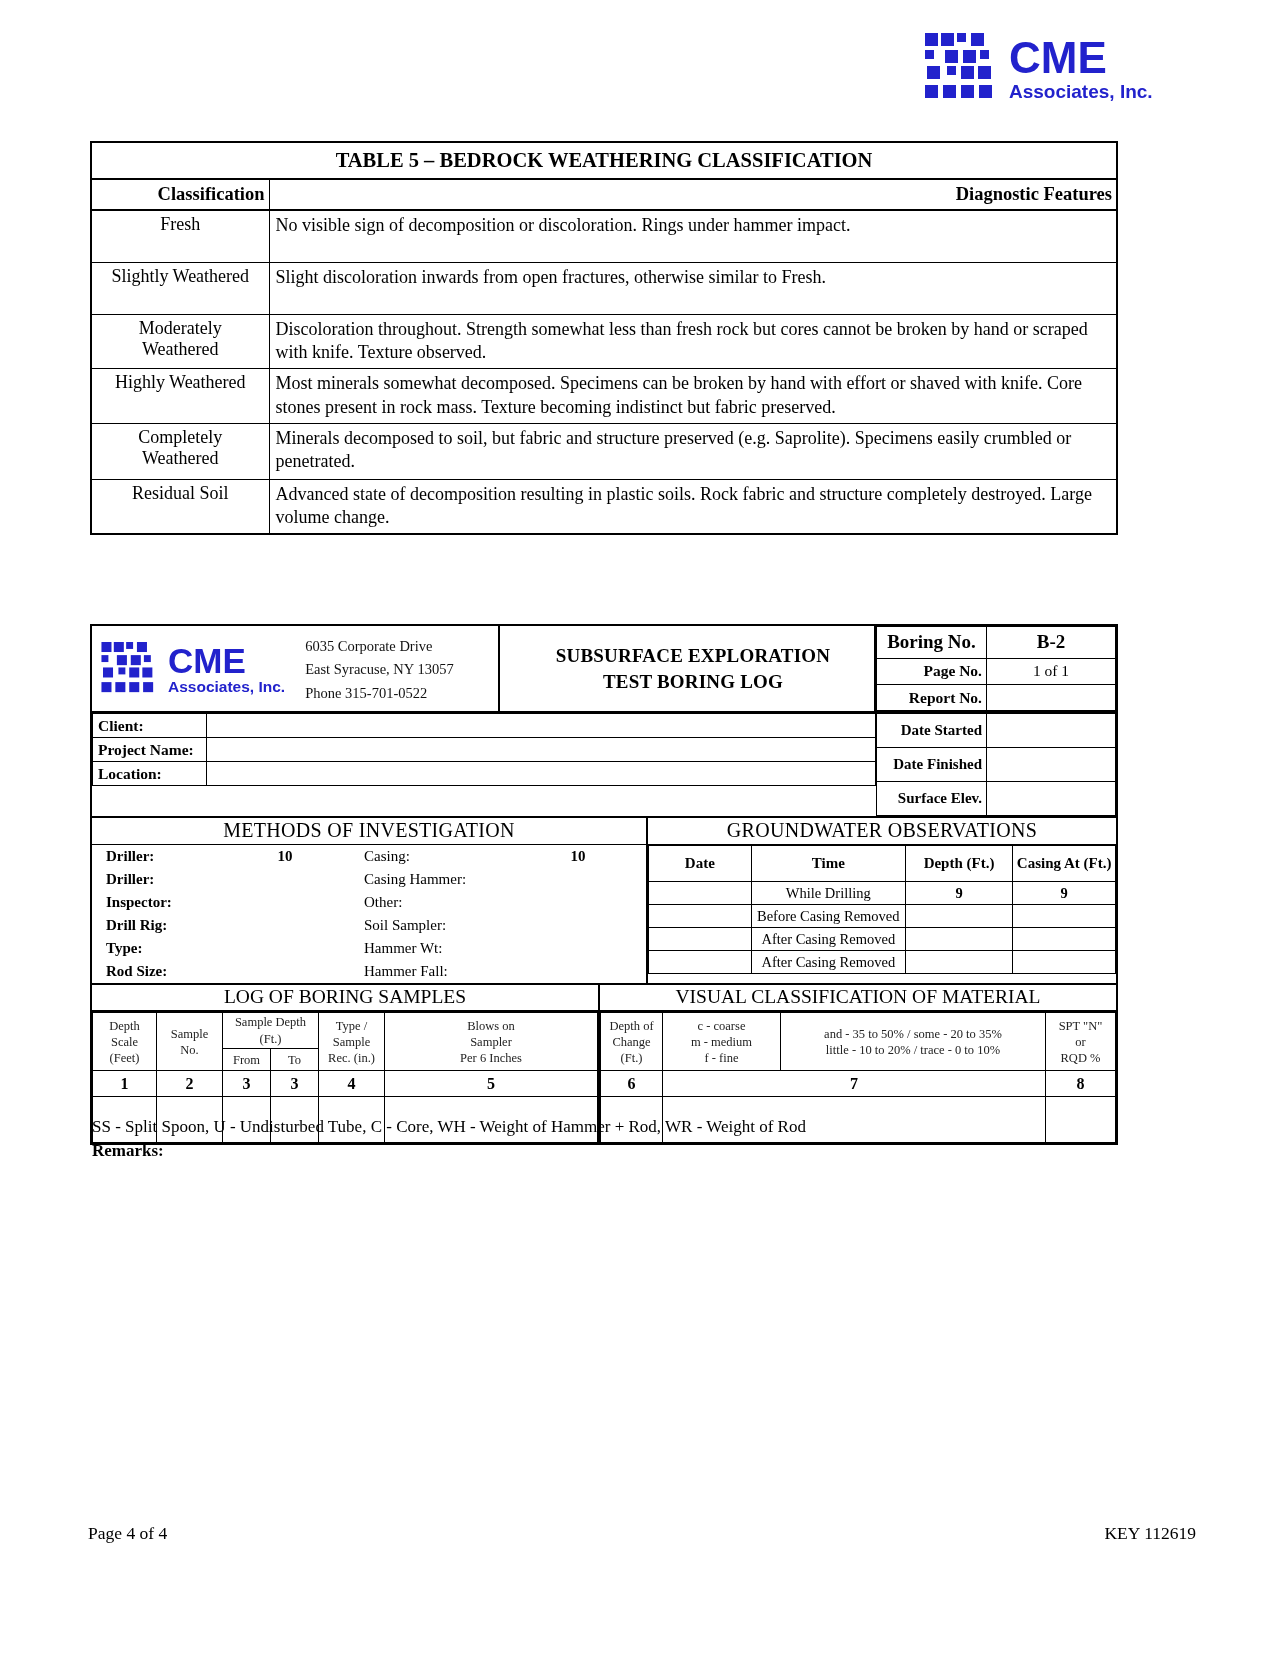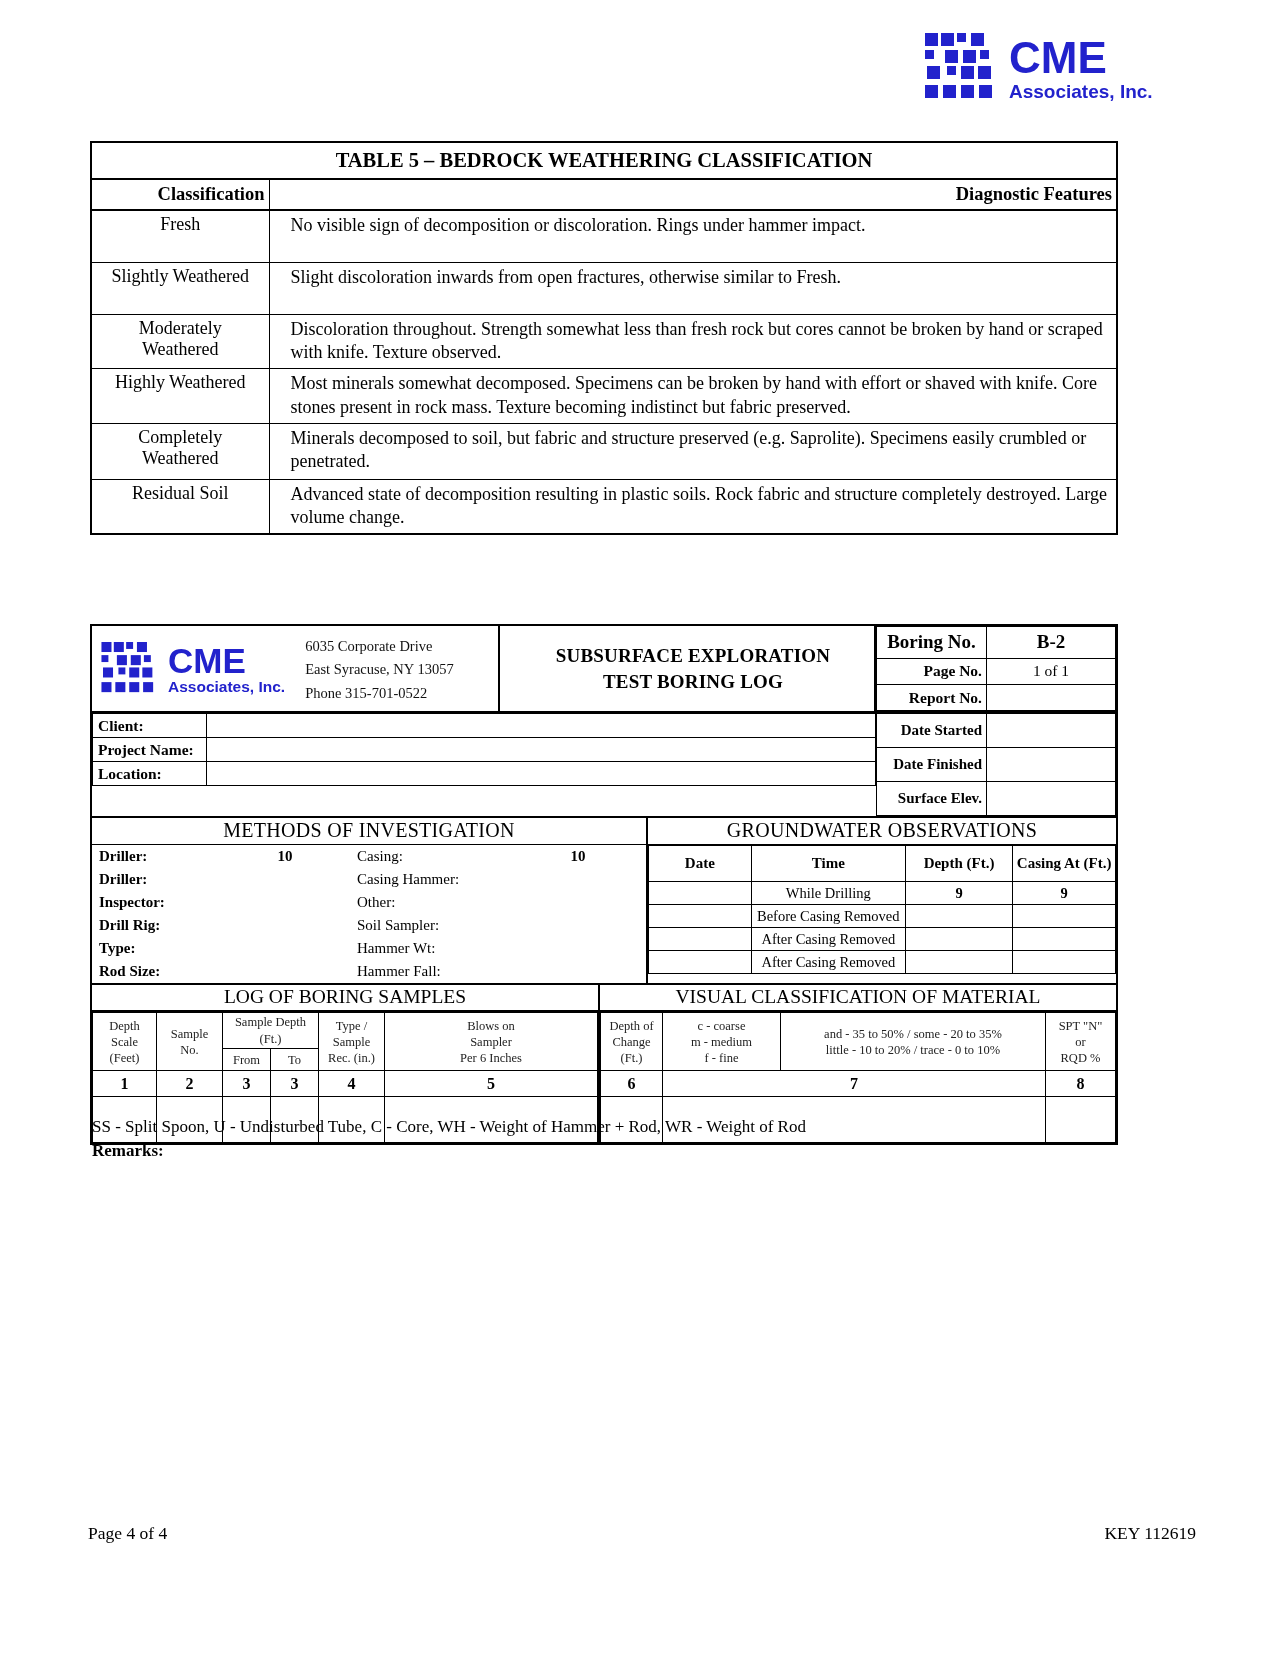--- a/index.html
+++ b/index.html
@@ -27,21 +27,21 @@
   #table5 {
     position:absolute; left:90px; top:141px; width:1028px;
     border-collapse:collapse;
     border:2px solid #000;
     table-layout:fixed;
   }
   #table5 td, #table5 th { border:1px solid #000; padding:3px 8px; vertical-align:top; }
   #table5 .t5-title { text-align:center; font-weight:bold; font-size:20.5px; padding:6px 4px; border-bottom:2px solid #000; }
   #table5 .t5-head { text-align:right; font-weight:bold; font-size:18.5px; padding:4px; border-bottom:2px solid #000;}
   #table5 .cls { text-align:center; font-size:18px; width:178px; }
-  #table5 .feat { text-align:left; font-size:18px; line-height:1.32; padding-left:21px; }
+  #table5 .feat { text-align:left; font-size:18px; line-height:1.32; padding-left:6px; }
   #table5 tr.r-fresh td { height:52px; }
   #table5 tr.r-slight td { height:52px; }
   #table5 tr.r-mod td { height:52px; }
   #table5 tr.r-high td { height:52px; }
   #table5 tr.r-comp td { height:56px; }
   #table5 tr.r-res td { height:52px; }
 
   
   #boringlog {
     position:absolute; left:90px; top:624px; width:1028px;
@@ -77,21 +77,21 @@
   .proj-right { width:240px; }
   .proj-right table { border-collapse:collapse; width:100%; table-layout:fixed; }
   .proj-right td { border:1px solid #000; font-size:15px; padding:8px 4px; height:24px; }
   .proj-right td.k { width:110px; font-weight:bold; text-align:right; }
 
   
   .mg-wrap { display:flex; border-bottom:2px solid #000; }
   .mg-left { width:556px; border-right:2px solid #000; }
   .sec-title { text-align:center; font-size:20px; border-bottom:1px solid #000; padding:1px 0 2px; letter-spacing:0.3px;}
   .methods { border-collapse:collapse; width:100%; table-layout:fixed; }
-  .methods td { font-size:15px; padding:1px 7px; height:23px; border:none; }
+  .methods td { font-size:15px; padding:1px 14px; height:23px; border:none; }
   .methods td.k { font-weight:bold; width:128px; }
   .methods td.v { width:130px; text-align:center; font-weight:bold;}
   .methods td.k2 { font-weight:normal; width:160px; }
   .methods td.v2 { text-align:center; font-weight:bold;}
   .mg-right { flex:1; }
   .gw { border-collapse:collapse; width:100%; table-layout:fixed; }
   .gw td, .gw th { border:1px solid #000; font-size:14.5px; text-align:center; height:23px; padding:1px 2px; }
   .gw th { font-weight:bold; font-size:15px; height:36px; }
 
   

